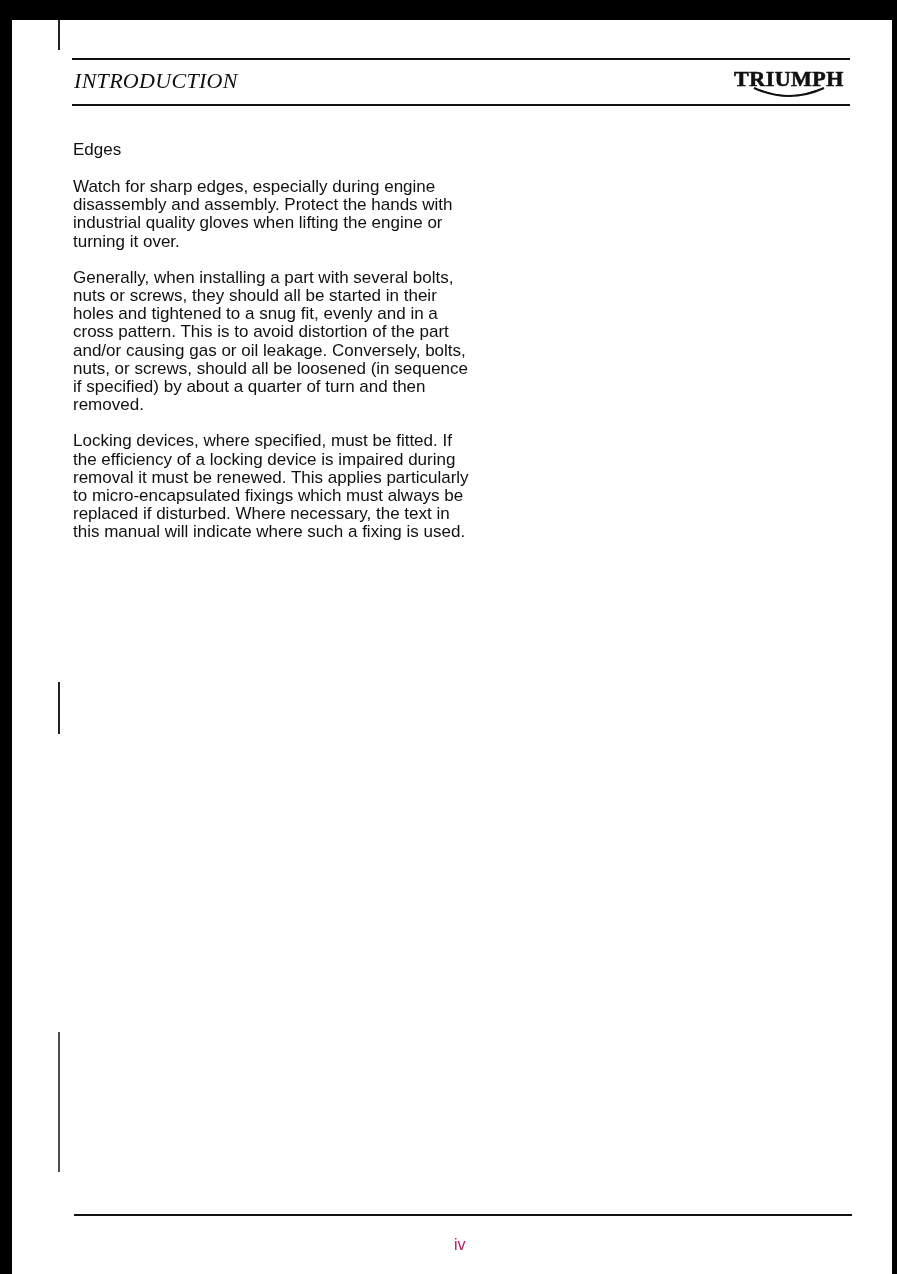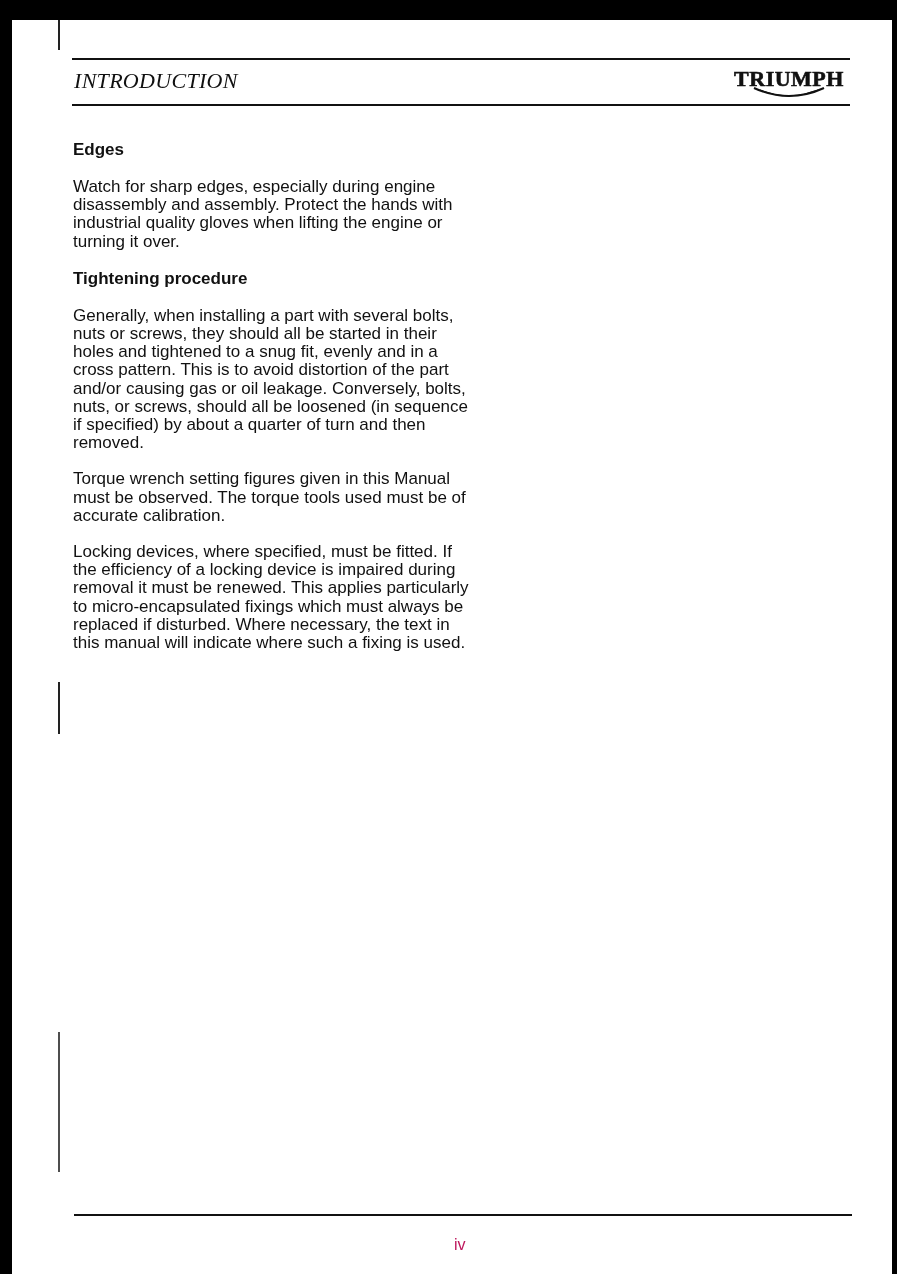--- a/index.html
+++ b/index.html
@@ -17,21 +17,21 @@
   .header-title {
     position: absolute; left: 62px; top: 48px;
     font-family: "Liberation Serif", serif; font-style: italic;
     font-size: 22px; color: #111; letter-spacing: 0.3px;
   }
   .logo {
     position: absolute; left: 714px; top: 44px; width: 126px; height: 36px;
   }
   .margin-bar { position: absolute; left: 46px; width: 2px; background: #222; }
   .content { position: absolute; left: 61px; top: 120px; width: 400px; color: #111; }
-  .section-heading { font-weight: bold; font-size: 17px; margin: 0 0 18px 0; }
+  .section-heading { font-weight: normal; font-size: 17px; margin: 0 0 18px 0; }
   .para { font-size: 17px; line-height: 18.2px; margin: 0 0 18px 0; }
   .para.last { margin-bottom: 22px; }
   .page-number {
     position: absolute; left: 442px; top: 1216px; font-size: 16px; color: #be185d;
   }
 </style>
 </head>
 <body>
 
 <div class="page">
@@ -47,21 +47,19 @@
     <path d="M28 24 Q63 40 98 24" stroke="#111" stroke-width="2" fill="none"></path>
     <path d="M34 26 Q63 38 92 26" stroke="#111" stroke-width="1" fill="none"></path>
   </svg>
 
   <div class="rule" style="left:60px;top:84px;width:778px;"></div>
 
   <div class="content">
     <h2 class="section-heading">Edges</h2>
     <p class="para">Watch for sharp edges, especially during engine disassembly and assembly. Protect the hands with industrial quality gloves when lifting the engine or turning it over.</p>
 
-    <h2 class="section-heading">Tightening procedure</h2>
     <p class="para">Generally, when installing a part with several bolts, nuts or screws, they should all be started in their holes and tightened to a snug fit, evenly and in a cross pattern. This is to avoid distortion of the part and/or causing gas or oil leakage. Conversely, bolts, nuts, or screws, should all be loosened (in sequence if specified) by about a quarter of turn and then removed.</p>
-    <p class="para">Torque wrench setting figures given in this Manual must be observed.  The torque tools used must be of accurate calibration.</p>
     <p class="para">Locking devices, where specified, must be fitted. If the efficiency of a locking device is impaired during removal it must be renewed.  This applies particularly to micro-encapsulated fixings which must always be replaced if disturbed.  Where necessary, the text in this manual will indicate where such a fixing is used.</p>
   </div>
 
   <div class="rule" style="left:62px;top:1194px;width:778px;"></div>
   <div class="page-number">iv</div>
 </div>
 
 </body></html>

